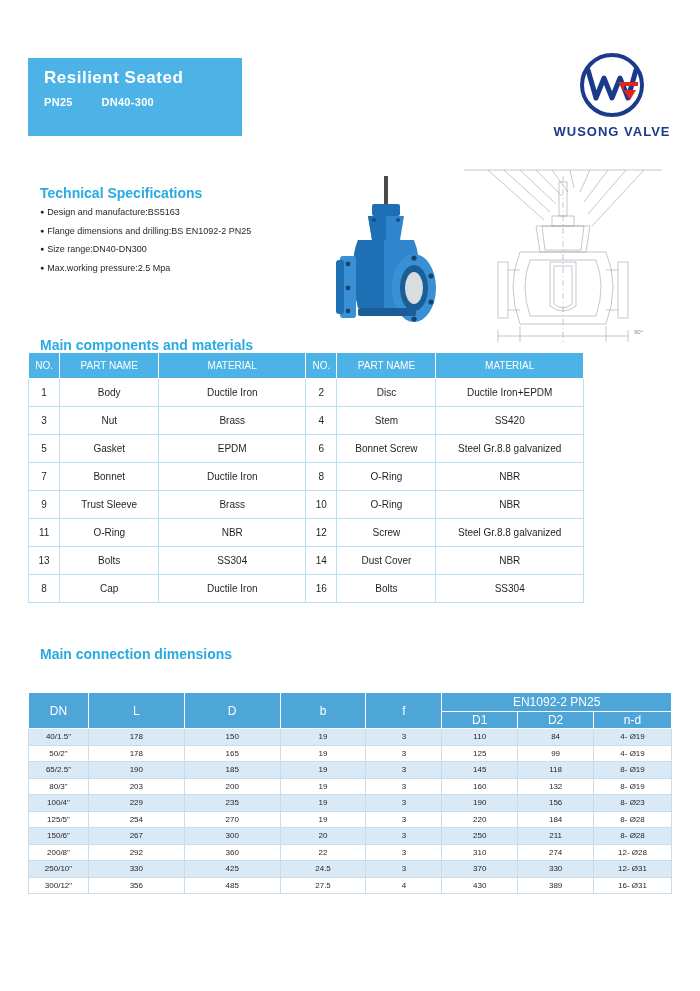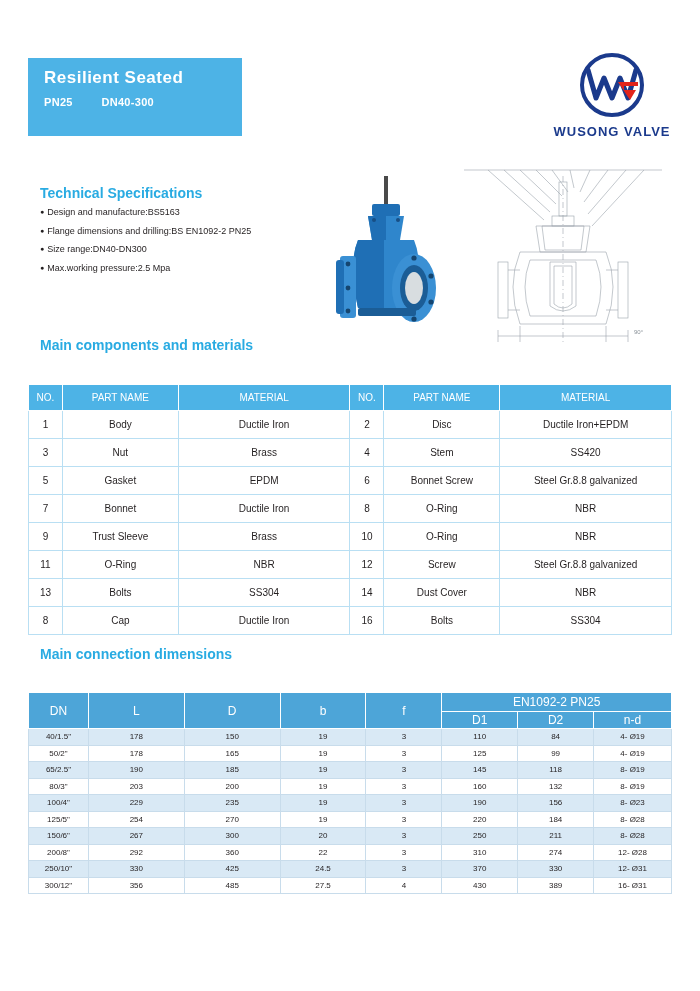--- a/index.html
+++ b/index.html
@@ -58,21 +58,21 @@
   .photo{
     position:absolute;left:318px;top:168px;width:140px;height:178px;
   }
   .drawing{
     position:absolute;left:458px;top:166px;width:210px;height:182px;
   }
 
   
   table{border-collapse:collapse;}
   .comp-table{
-    position:absolute;left:28px;top:384px;width:644px;
+    position:absolute;left:28px;top:352px;width:556px;
     font-size:10px;
   }
   .comp-table th{
     background:#4db3e6;color:#ffffff;font-weight:normal;
     height:23px;font-size:10px;border:1px solid #ffffff;
   }
   .comp-table td{
     border:1px solid #b9dff3;
     height:25px;text-align:center;color:#231f20;
   }

